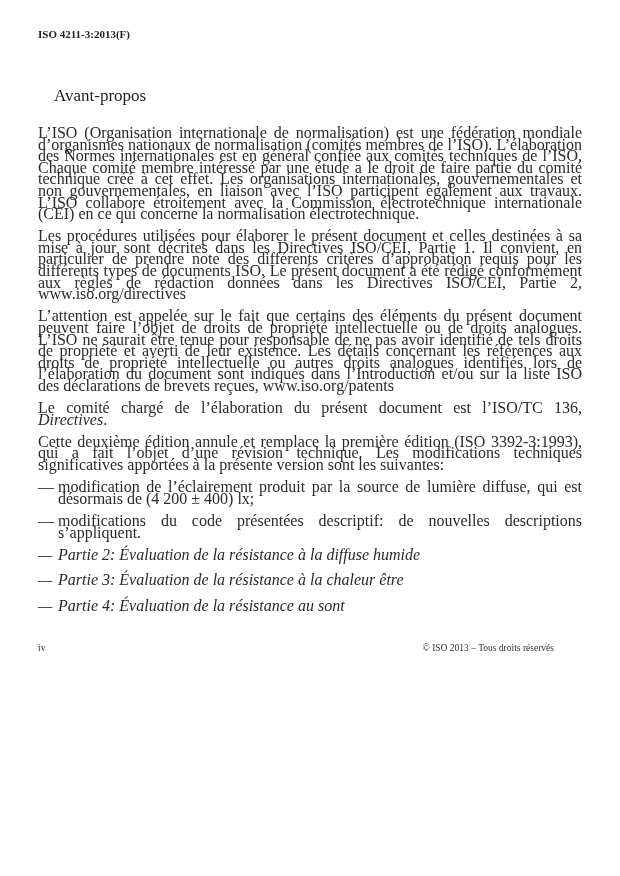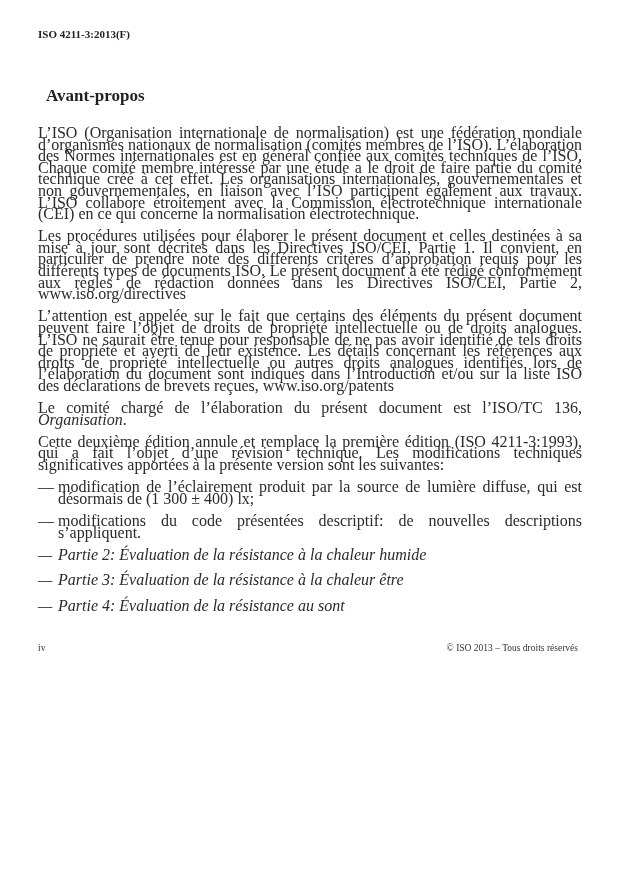--- a/index.html
+++ b/index.html
@@ -14,23 +14,23 @@
     padding: 28px 38px 0 38px;
     overflow: hidden;
   }
   .doc-ref {
     font-size: 11px;
     font-weight: 700;
     color: #222222;
   }
   .section-title {
     font-size: 17px;
-    font-weight: 700;
+    font-weight: 400;
     color: #1f1f1f;
-    margin: 46px 0 0 8px;
+    margin: 46px 0 0 16px;
   }
   .content {
     margin-top: 21px;
     font-size: 16px;
     line-height: 11.6px;
     text-align: justify;
     color: #2a2a2a;
   }
   .content p { margin: 0 0 10.5px 0; }
   .bullet {
@@ -40,21 +40,21 @@
   .bullet .dash { flex: 0 0 20px; }
   .bullet .btext { flex: 1 1 auto; text-align: justify; }
   .parts .bullet { margin-bottom: 13.5px; }
   .italic { font-style: italic; }
   em { font-style: italic; }
   .page-footer {
     position: absolute;
     left: 38px;
     right: 0;
     bottom: 26px;
-    padding-right: 42px;
+    padding-right: 66px;
     display: flex;
     justify-content: space-between;
     align-items: baseline;
     font-size: 9.5px;
     color: #333333;
   }
 </style>
 </head>
 <body>
 
@@ -66,39 +66,39 @@
 
   <div class="content">
 
     <p>L’ISO (Organisation internationale de normalisation) est une fédération mondiale d’organismes nationaux de normalisation (comités membres de l’ISO). L’élaboration des Normes internationales est en général confiée aux comités techniques de l’ISO. Chaque comité membre intéressé par une étude a le droit de faire partie du comité technique créé à cet effet. Les organisations internationales, gouvernementales et non gouvernementales, en liaison avec l’ISO participent également aux travaux. L’ISO collabore étroitement avec la Commission électrotechnique internationale (CEI) en ce qui concerne la normalisation électrotechnique.</p>
 
     <p>Les procédures utilisées pour élaborer le présent document et celles destinées à sa mise à jour sont décrites dans les Directives ISO/CEI, Partie 1. Il convient, en particulier de prendre note des différents critères d’approbation requis pour les différents types de documents ISO.  Le présent  document a été rédigé conformément aux règles de rédaction données dans les Directives ISO/CEI, Partie 2,  www.iso.org/directives</p>
 
     <p>L’attention est appelée sur le fait que certains des éléments du présent document peuvent faire l’objet de droits de propriété intellectuelle ou de droits analogues. L’ISO ne saurait être tenue pour responsable de ne pas avoir identifié de tels droits de propriété et averti de leur existence. Les détails concernant les références aux droits de propriété intellectuelle ou autres droits analogues identifiés lors de l’élaboration du document sont indiqués dans l’Introduction et/ou sur la liste ISO des déclarations de brevets reçues, www.iso.org/patents</p>
 
 
-    <p><span>Le comité chargé de l’élaboration du présent document est l’ISO/TC 136, </span><em>Organisation</em><span>.</span></p>
+    <p><span>Le comité chargé de l’élaboration du présent document est l’ISO/TC 136, </span><em>Directives</em><span>.</span></p>
 
-    <p>Cette deuxième édition annule et remplace la première édition (ISO 4211-3:1993), qui a fait l’objet d’une révision technique. Les modifications techniques significatives apportées à la présente version sont les suivantes:</p>
+    <p>Cette deuxième édition annule et remplace la première édition (ISO 3392-3:1993), qui a fait l’objet d’une révision technique. Les modifications techniques significatives apportées à la présente version sont les suivantes:</p>
 
     <div class="bullet">
       <span class="dash">—</span>
-      <span class="btext">modification de l’éclairement produit par la source de lumière diffuse, qui est désormais de (1 300 ± 400) lx;</span>
+      <span class="btext">modification de l’éclairement produit par la source de lumière diffuse, qui est désormais de (4 200 ± 400) lx;</span>
     </div>
 
     <div class="bullet">
       <span class="dash">—</span>
       <span class="btext">modifications du code présentées descriptif: de nouvelles descriptions s’appliquent.</span>
     </div>
 
 
     <div class="parts">
       <div class="bullet">
         <span class="dash italic">—</span>
-        <span class="btext italic">Partie 2: Évaluation de la résistance à la chaleur humide</span>
+        <span class="btext italic">Partie 2: Évaluation de la résistance à la diffuse humide</span>
       </div>
       <div class="bullet">
         <span class="dash italic">—</span>
         <span class="btext italic">Partie 3: Évaluation de la résistance à la chaleur être</span>
       </div>
       <div class="bullet">
         <span class="dash italic">—</span>
         <span class="btext italic">Partie 4: Évaluation de la résistance au sont</span>
       </div>
     </div>

